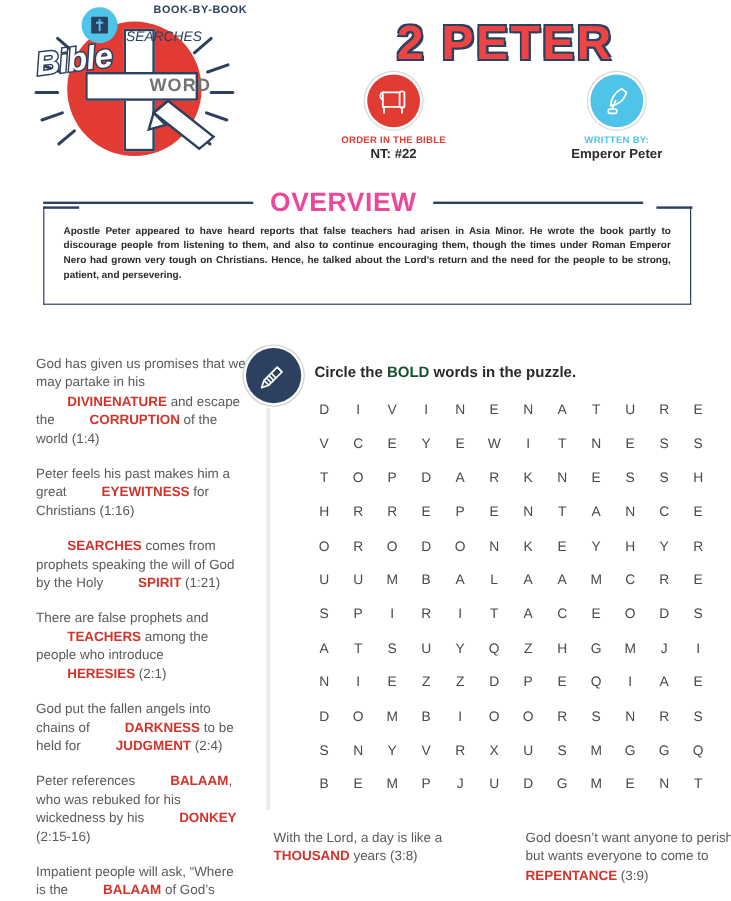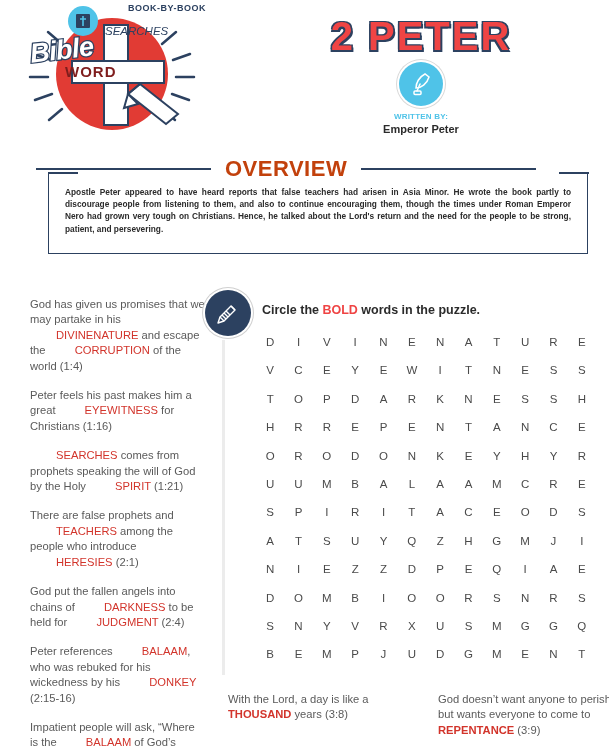--- a/index.html
+++ b/index.html
@@ -31,23 +31,23 @@
     background: #ffffff; border: 2px solid #2c4160;
   }
   .logo-searches {
     position: absolute; left: 97px; top: 24px;
     width: 22px; text-align: center;
     font-size: 11.5px; font-weight: normal; color: #2c4160;
     line-height: 11.6px; letter-spacing: 0px;
     font-style: italic;
   }
   .logo-word {
-    position: absolute; left: 57px; top: 61px;
-    width: 92px; text-align: left;
-    font-size: 15px; font-weight: bold; color: #7f1d1d;
+    position: absolute; left: 76px; top: 61px;
+    width: 92px; text-align: right;
+    font-size: 15px; font-weight: bold; color: #737373;
     letter-spacing: 1px;
   }
   .logo-bible {
     position: absolute; left: 22px; top: 33px;
     font-size: 27px; font-weight: bold; font-style: italic;
     color: #ffffff;
     -webkit-text-stroke: 2.5px #2c4160;
     paint-order: stroke fill;
     letter-spacing: -0.5px;
     transform: rotate(-7deg);
@@ -99,70 +99,69 @@
 
   
   #overview-head {
     position: absolute; left: 36px; top: 156px; width: 540px;
     display: flex; align-items: center;
   }
   .ov-rule { flex: 1; height: 2px; background: #2c4160; }
   .ov-rule-l { max-width: 175px; }
   .ov-rule-r { max-width: 175px; }
   #overview-title {
-    font-size: 22px; font-weight: bold; color: #c2410c;
+    font-size: 22px; font-weight: bold; color: #ec4899;
     padding: 0 14px; letter-spacing: 0.5px;
   }
   #overview-box {
     position: absolute; left: 36px; top: 172px; width: 540px; height: 82px;
     border: 1.5px solid #2c4160;
     border-top: none;
     padding: 14px 16px 3px 16px;
-    margin-left: 12px;
   }
   #overview-box::before {
     content:""; position:absolute; left:-1.5px; top:0; width:30px; height:1.5px; background:#2c4160;
   }
   #overview-box::after {
     content:""; position:absolute; right:-1.5px; top:0; width:30px; height:1.5px; background:#2c4160;
   }
   #overview-text {
     font-size: 8.3px; font-weight: bold; line-height: 12.2px;
     color: #2b2b2b; text-align: justify;
   }
 
   
   #clues-left {
     position: absolute; left: 30px; top: 297px; width: 175px;
   }
   .clue {
     font-size: 11.2px; line-height: 15.4px; color: #5a5a5a;
     margin-bottom: 14px;
   }
-  .clue b { color: #d2342b; font-weight: normal; padding-left: 26px; }
+  .clue b { color: #d2342b; font-weight: bold; padding-left: 26px; }
 
   
   #divider {
     position: absolute; left: 222px; top: 340px;
     width: 3px; height: 335px; background: #ececec;
   }
 
   
   #pencil-badge {
     position: absolute; left: 205px; top: 290px;
     width: 46px; height: 46px; border-radius: 50%;
     background: #2c4160;
     box-shadow: 0 0 0 2px #ffffff, 0 0 0 3px #d0d0d0;
     display: flex; align-items: center; justify-content: center;
   }
   #puzzle-instruction {
     position: absolute; left: 262px; top: 303px;
     font-size: 12.5px; font-weight: bold; color: #2b2b2b;
   }
-  #puzzle-instruction .hl { color: #ef4444; }
+  #puzzle-instruction .hl { color: #14532d; }
 
   #grid {
     position: absolute; left: 256px; top: 336px;
     width: 340px;
     display: grid;
     grid-template-columns: repeat(12, 1fr);
     row-gap: 16.4px;
   }
   .cell {
     text-align: center;
@@ -219,20 +218,35 @@
       <path d="M8 14 L4 28 L18 24 Z" fill="#fff"></path>
       <line x1="20" y1="4" x2="8" y2="14"></line>
     </g>
   </svg>
 </div>
 
 <div id="book-title">2 PETER</div>
 
 <div id="facts">
 
+  <div class="fact">
+    <div class="fact-circle fc-red">
+      <svg width="26" height="26" viewBox="0 0 26 26">
+        <g stroke="#ffffff" stroke-width="1.5" fill="none" stroke-linecap="round">
+          <path d="M4 6 h14 v12 h-14 z"></path>
+          <path d="M18 6 a3 3 0 0 1 4 0 v12 a3 3 0 0 1 -4 0"></path>
+          <path d="M4 6 a3 3 0 0 0 -2 3 a3 3 0 0 0 2 3"></path>
+          <line x1="5" y1="18" x2="5" y2="23"></line>
+          <line x1="20" y1="18" x2="20" y2="23"></line>
+        </g>
+      </svg>
+    </div>
+    <div class="fact-label fl-red">ORDER IN THE BIBLE</div>
+    <div class="fact-value">NT: #22</div>
+  </div>
 
   <div class="fact">
     <div class="fact-circle fc-cyan">
       <svg width="26" height="26" viewBox="0 0 26 26">
         <g stroke="#ffffff" stroke-width="1.5" fill="none" stroke-linecap="round">
           <path d="M17 3 c-6 3 -9 9 -9 14 c5 0 11 -4 13 -11 z"></path>
           <line x1="12" y1="13" x2="9" y2="20"></line>
           <rect x="6" y="20" width="7" height="3.5" rx="1"></rect>
         </g>
       </svg>

